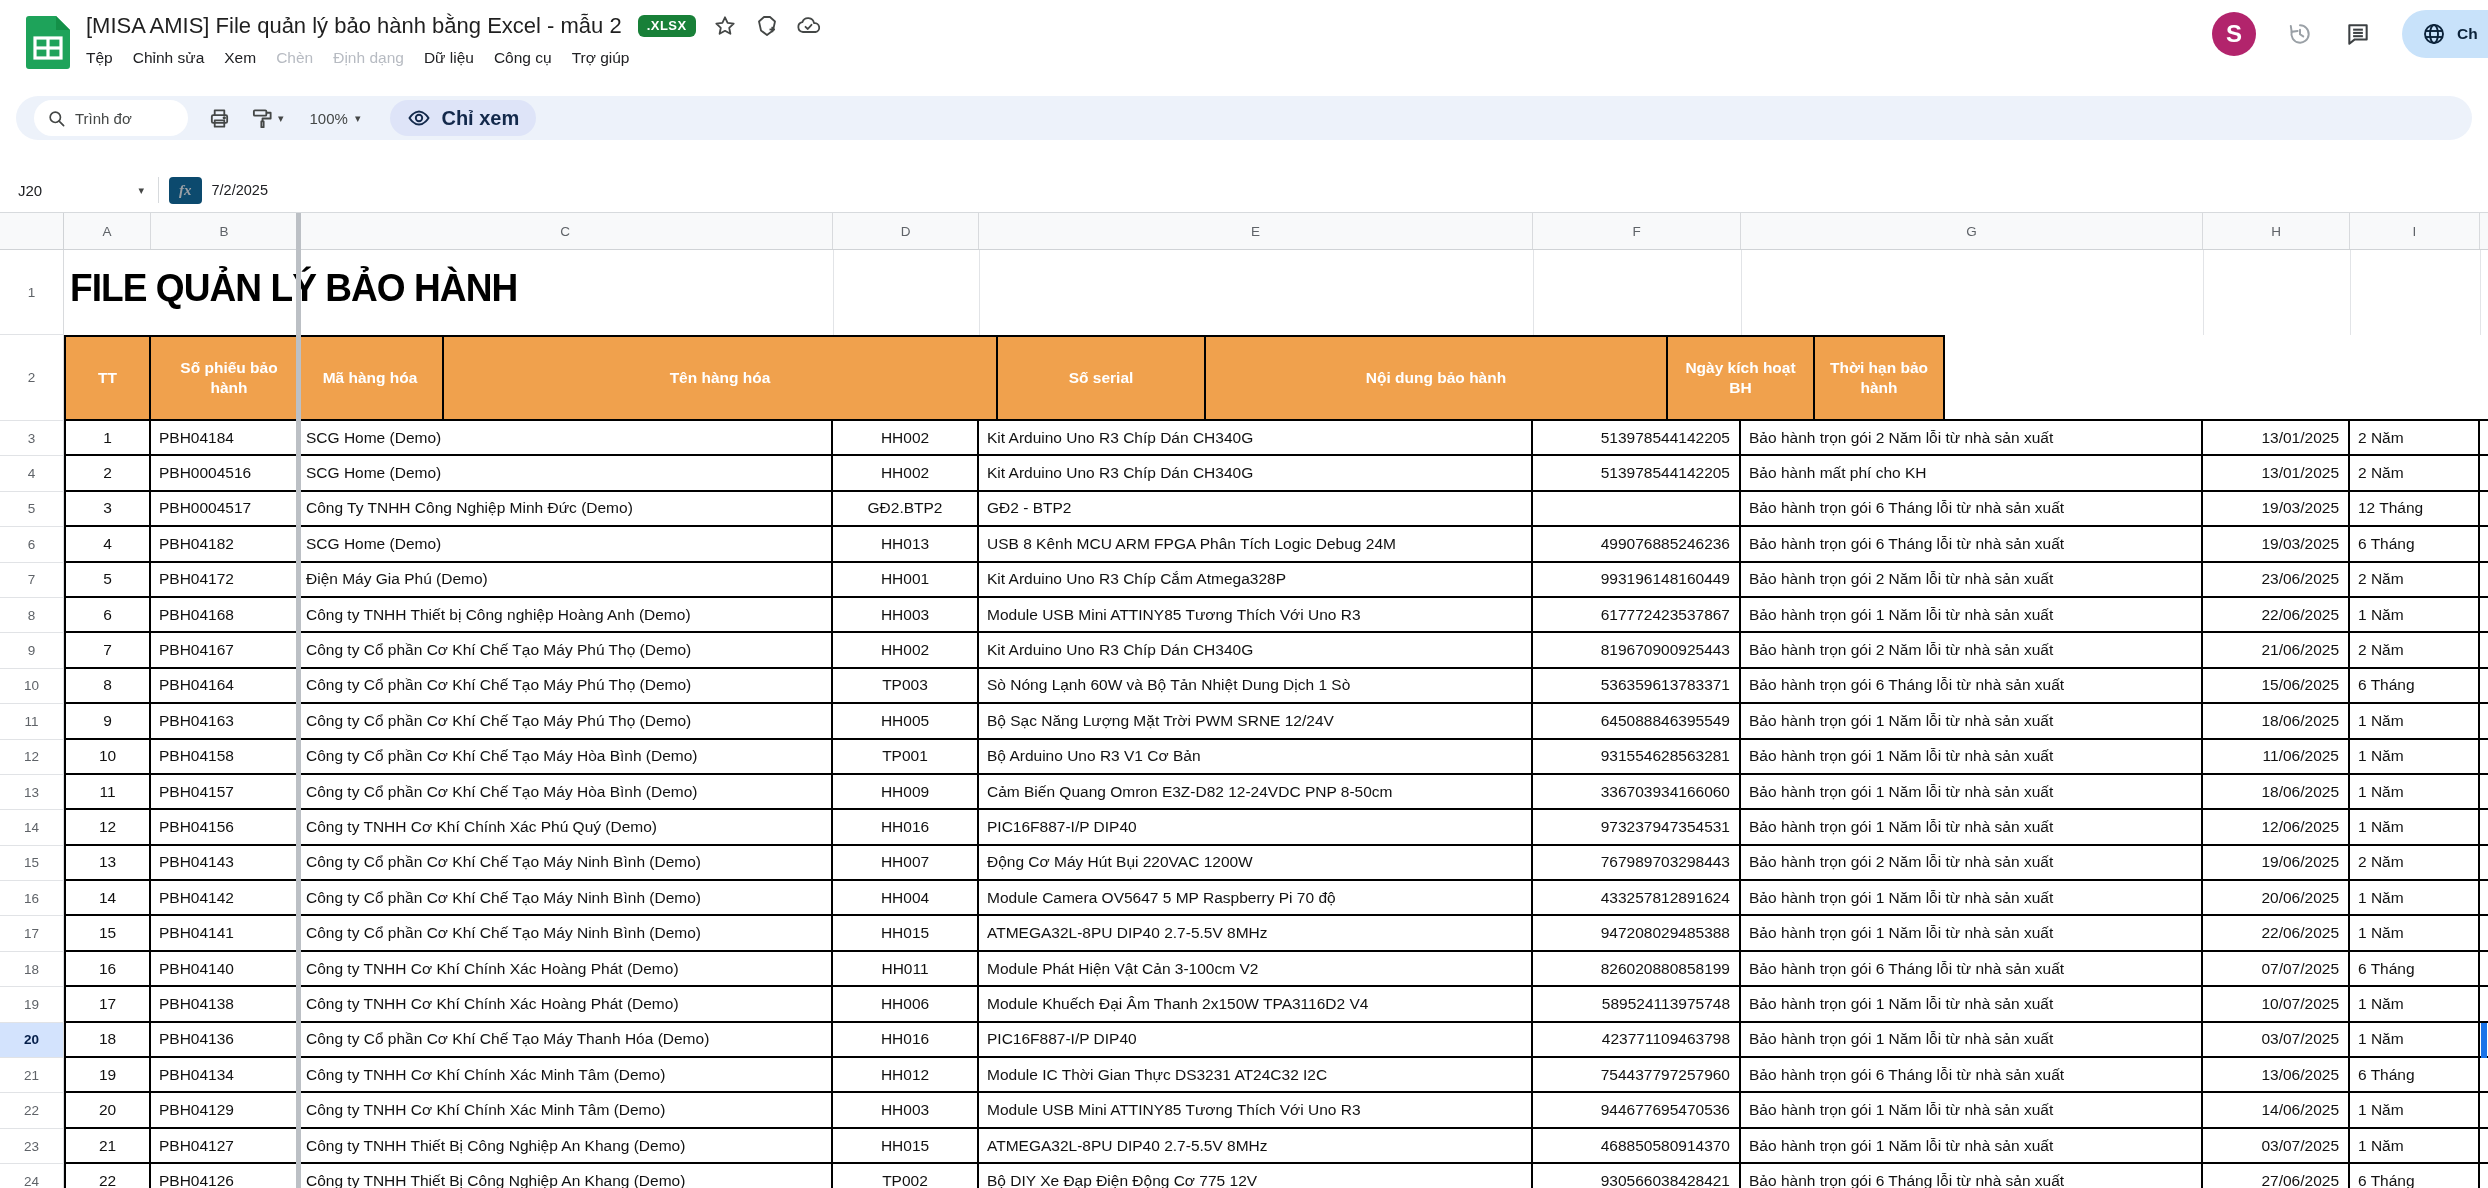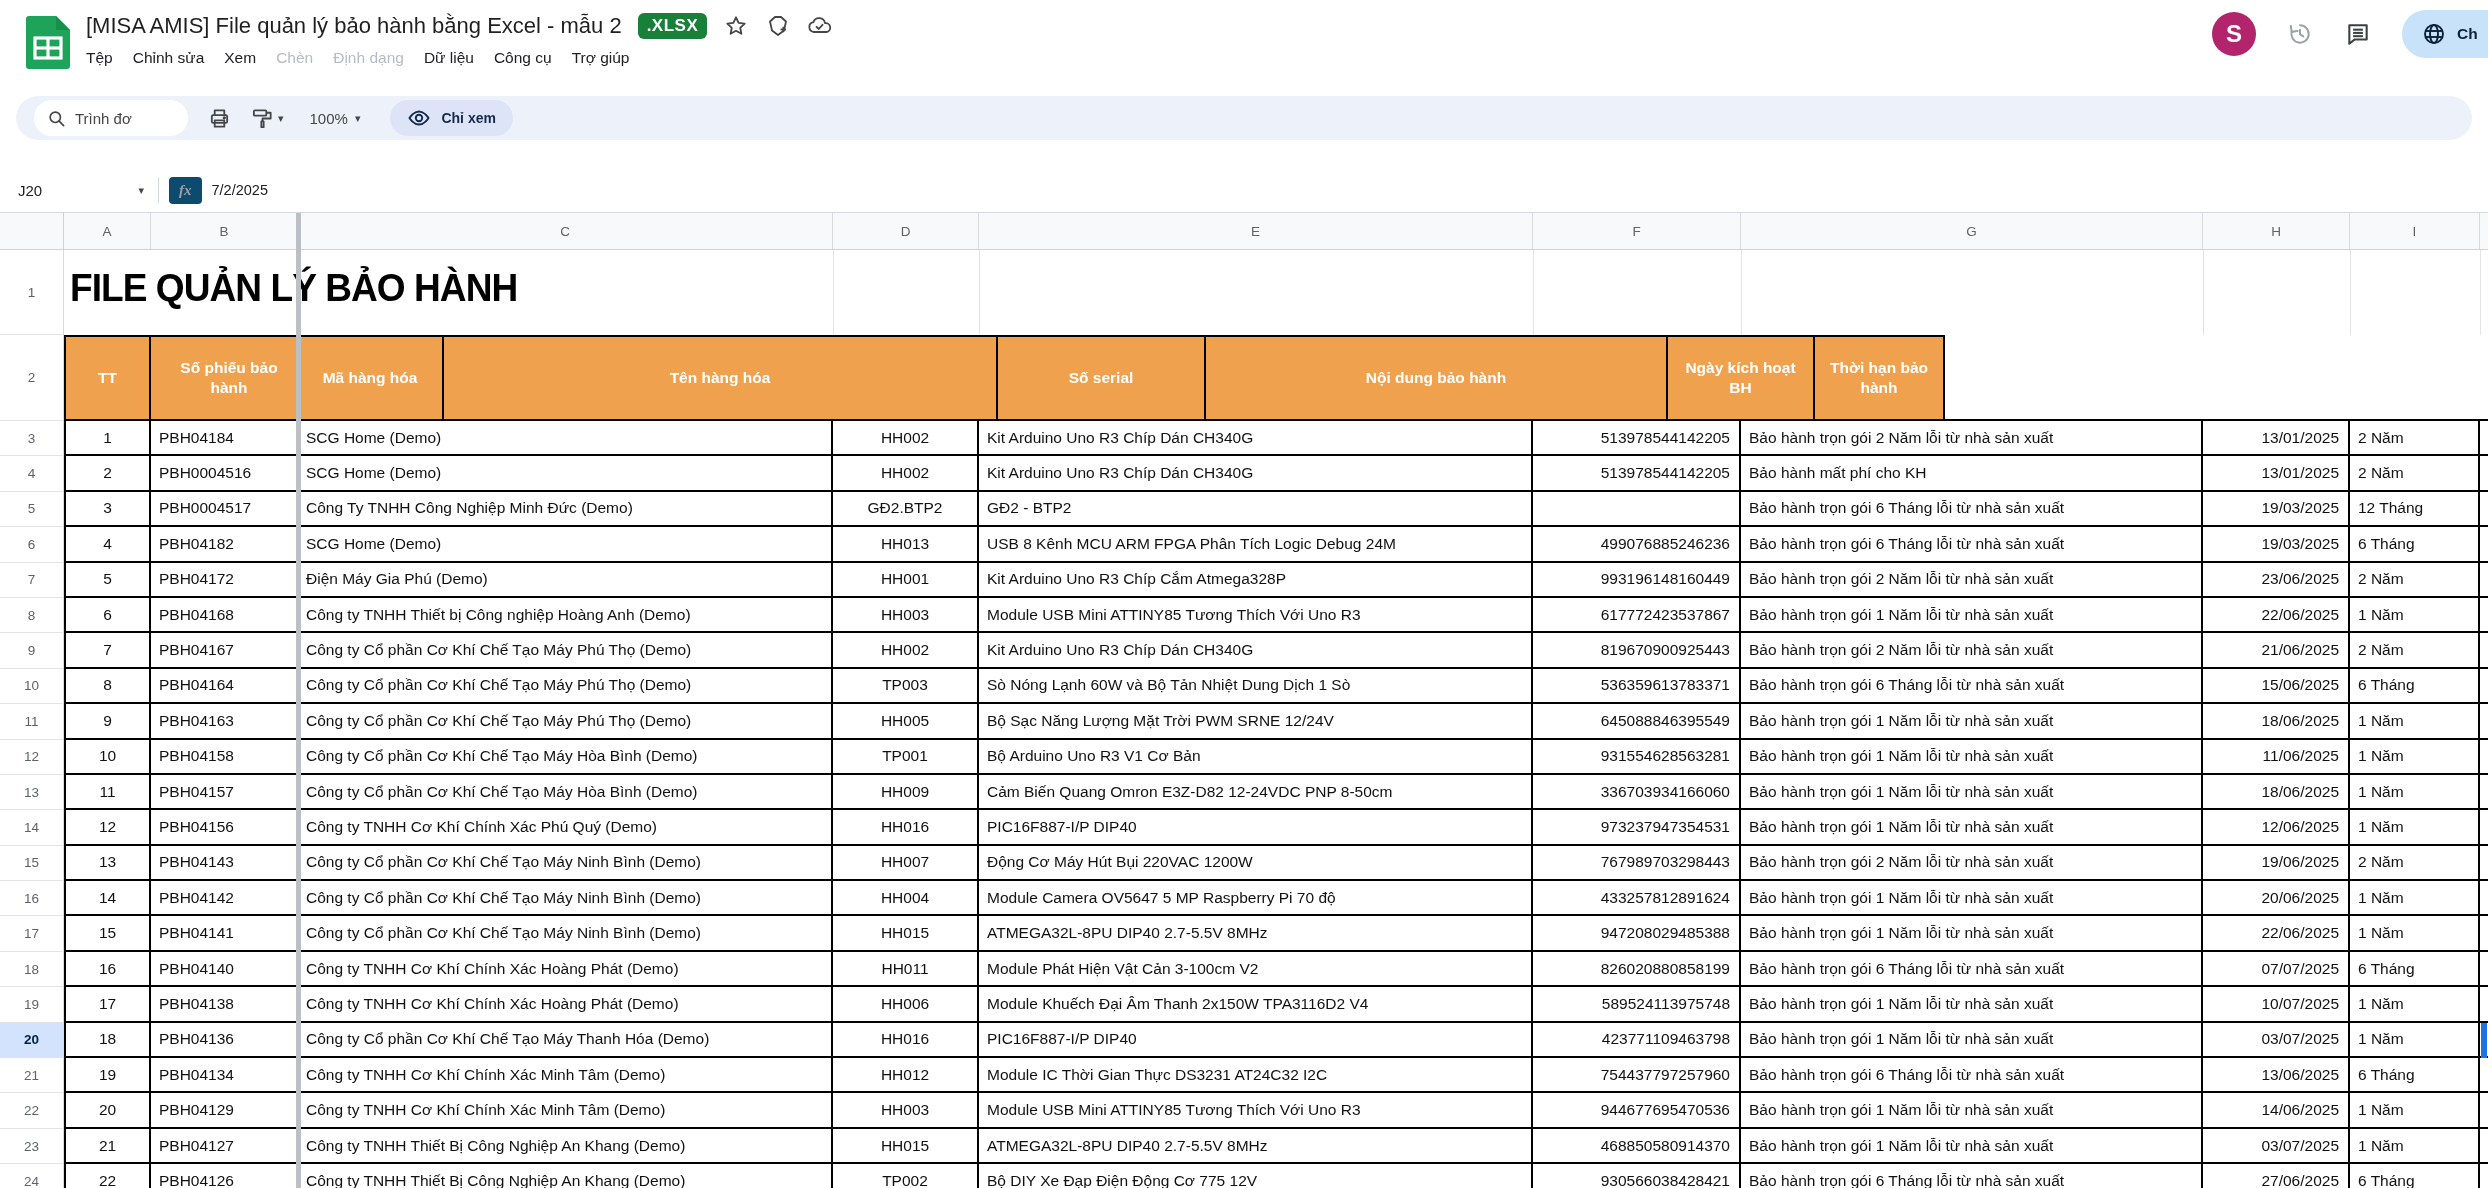--- a/index.html
+++ b/index.html
@@ -9,21 +9,21 @@
     font-family:"Liberation Sans", sans-serif; color:#202124; position:relative;
   }
   .app { width:2488px; height:1188px; display:flex; flex-direction:column; overflow:hidden; }
 
   
   .topbar { height:90px; position:relative; flex:none; padding-left:22px; }
   .sheets-logo { position:absolute; left:22px; top:14px; width:52px; height:56px; cursor:pointer; }
   .title-block { margin-left:64px; padding-top:8px; }
   .title-row { display:flex; align-items:center; gap:16px; height:36px; }
   .doc-title { font-size:22px; color:#1f1f1f; white-space:nowrap; }
-  .xlsx-badge { background:#188038; color:#fff; font-size:17px; font-weight:bold; letter-spacing:.5px;
+  .xlsx-badge { background:#188038; color:#fff; font-size:13px; font-weight:bold; letter-spacing:.5px;
     padding:3px 9px; border-radius:6px; line-height:1.2; }
   .tb-icon { width:26px; height:26px; color:#444746; display:flex; align-items:center; justify-content:center; cursor:pointer; }
   .menubar { display:flex; align-items:center; margin-top:1px; }
   .menu-item { font-size:15.5px; color:#202124; padding:4px 10px; border-radius:6px; cursor:pointer; white-space:nowrap; }
   .menu-item:first-child { padding-left:0; }
   .menu-item.disabled { color:#b7bbc2; cursor:default; }
   .topbar-right { position:absolute; right:-100px; top:10px; display:flex; align-items:center; gap:30px; }
   .avatar { width:44px; height:44px; border-radius:50%; background:#b2246c; color:#fff; display:flex;
     align-items:center; justify-content:center; font-weight:bold; font-size:24px; cursor:pointer; }
   .icon-btn { width:28px; height:28px; display:flex; align-items:center; justify-content:center; cursor:pointer; }
@@ -35,21 +35,21 @@
   
   .toolbar-wrap { height:50px; flex:none; padding:6px 16px 0 16px; }
   .toolbar { height:44px; background:#edf2fa; border-radius:22px; display:flex; align-items:center; padding:0 10px; }
   .search-pill { background:#fff; border-radius:18px; height:36px; width:154px; display:flex; align-items:center;
     gap:9px; padding:0 13px; margin-left:8px; color:#444746; overflow:hidden; cursor:pointer; }
   .search-pill span { font-size:15px; white-space:nowrap; }
   .tool-btn { display:flex; align-items:center; gap:4px; color:#444746; margin-left:20px; cursor:pointer; }
   .caret { font-size:11px; color:#444746; }
   .zoom-ctl { margin-left:26px; display:flex; align-items:center; gap:7px; color:#444746; font-size:15px; cursor:pointer; }
   .view-chip { margin-left:30px; background:#dee4f8; height:36px; border-radius:18px; display:flex; align-items:center;
-    gap:10px; padding:9px 17px; color:#13294b; font-size:14px; font-weight:bold; cursor:pointer; }
+    gap:10px; padding:9px 17px; color:#13294b; font-size:20px; font-weight:bold; cursor:pointer; }
 
   
   .formula-bar { margin-top:28px; height:45px; flex:none; border-bottom:1px solid #d7dadd;
     display:flex; align-items:center; }
   .name-box { width:158px; display:flex; align-items:center; justify-content:space-between;
     padding:0 14px 0 18px; font-size:15px; color:#202124; cursor:pointer; }
   .fb-divider { width:1px; height:26px; background:#d7dadd; }
   .fx-chip { margin:0 10px 0 10px; padding:5px 10px; background:#0c4a6e; border-radius:4px;
     font-family:"Liberation Serif", serif; font-style:italic; font-weight:bold; font-size:15px; color:#9aa0a6; }
   .fb-value { font-size:14.5px; color:#202124; }

